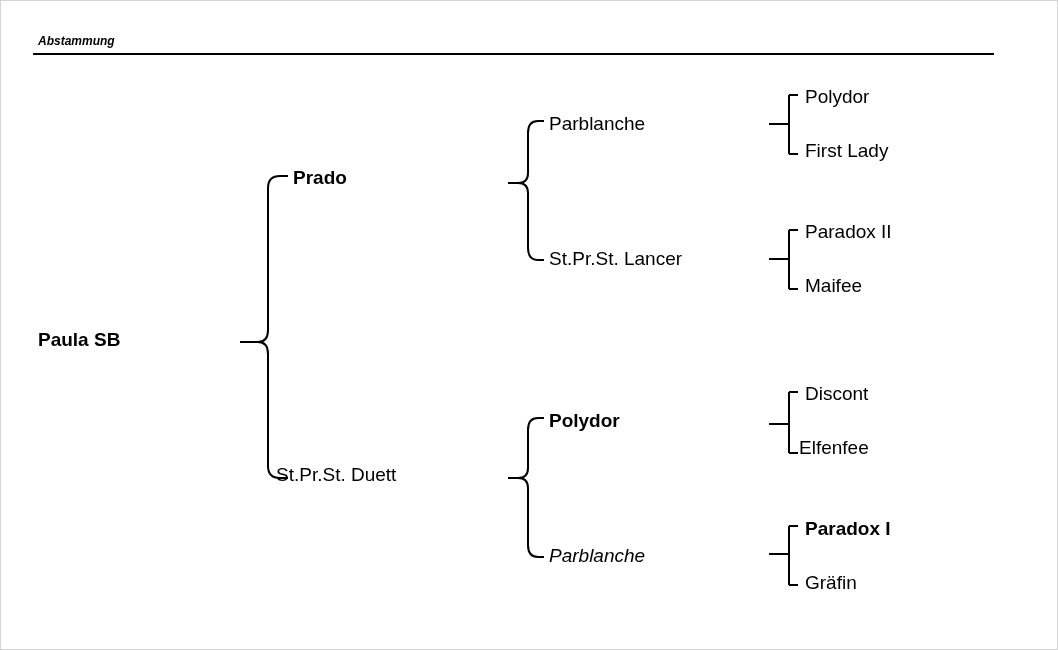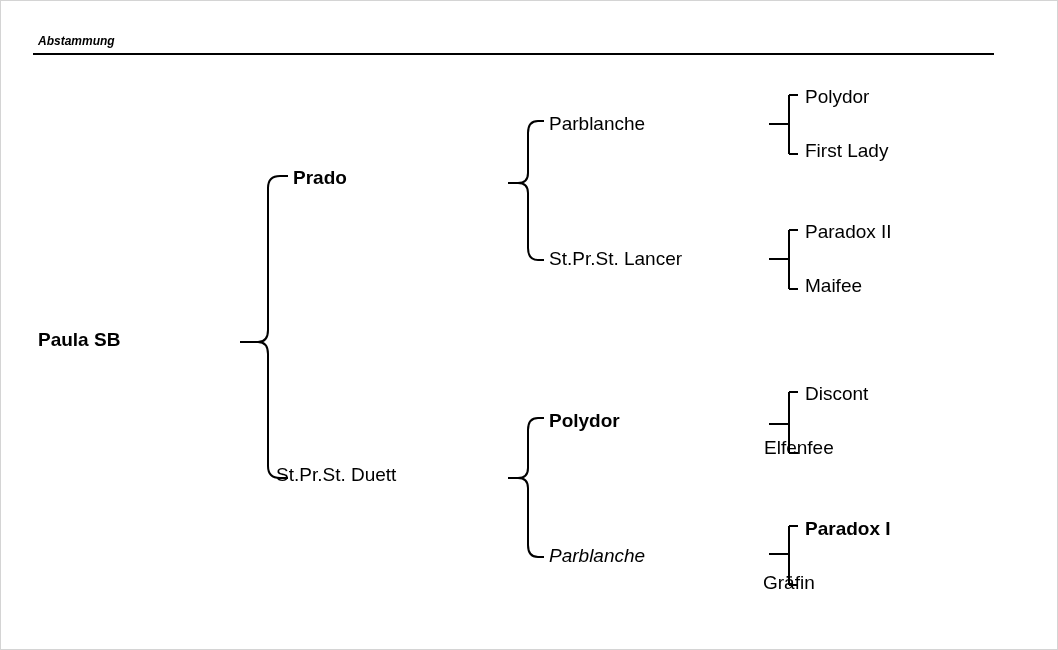--- a/index.html
+++ b/index.html
@@ -88,15 +88,15 @@
 <div class="name" style="left:549px; top:113px;">Parblanche</div>
 <div class="name" style="left:549px; top:248px;">St.Pr.St. Lancer</div>
 <div class="name bold" style="left:549px; top:410px;">Polydor</div>
 <div class="name" style="left:549px; top:545px;font-style:italic;">Parblanche</div>
 
 <div class="name" style="left:805px; top:86px;">Polydor</div>
 <div class="name" style="left:805px; top:140px;">First Lady</div>
 <div class="name" style="left:805px; top:221px;">Paradox II</div>
 <div class="name" style="left:805px; top:275px;">Maifee</div>
 <div class="name" style="left:805px; top:383px;">Discont</div>
-<div class="name" style="left:764px; top:437px;text-align:center;">Elfenfee</div>
+<div class="name" style="left:799px; top:437px;text-align:center;">Elfenfee</div>
 <div class="name bold" style="left:805px; top:518px;">Paradox I</div>
-<div class="name" style="left:763px; top:572px;">Gräfin</div>
+<div class="name" style="left:805px; top:572px;">Gräfin</div>
 
 </body></html>

